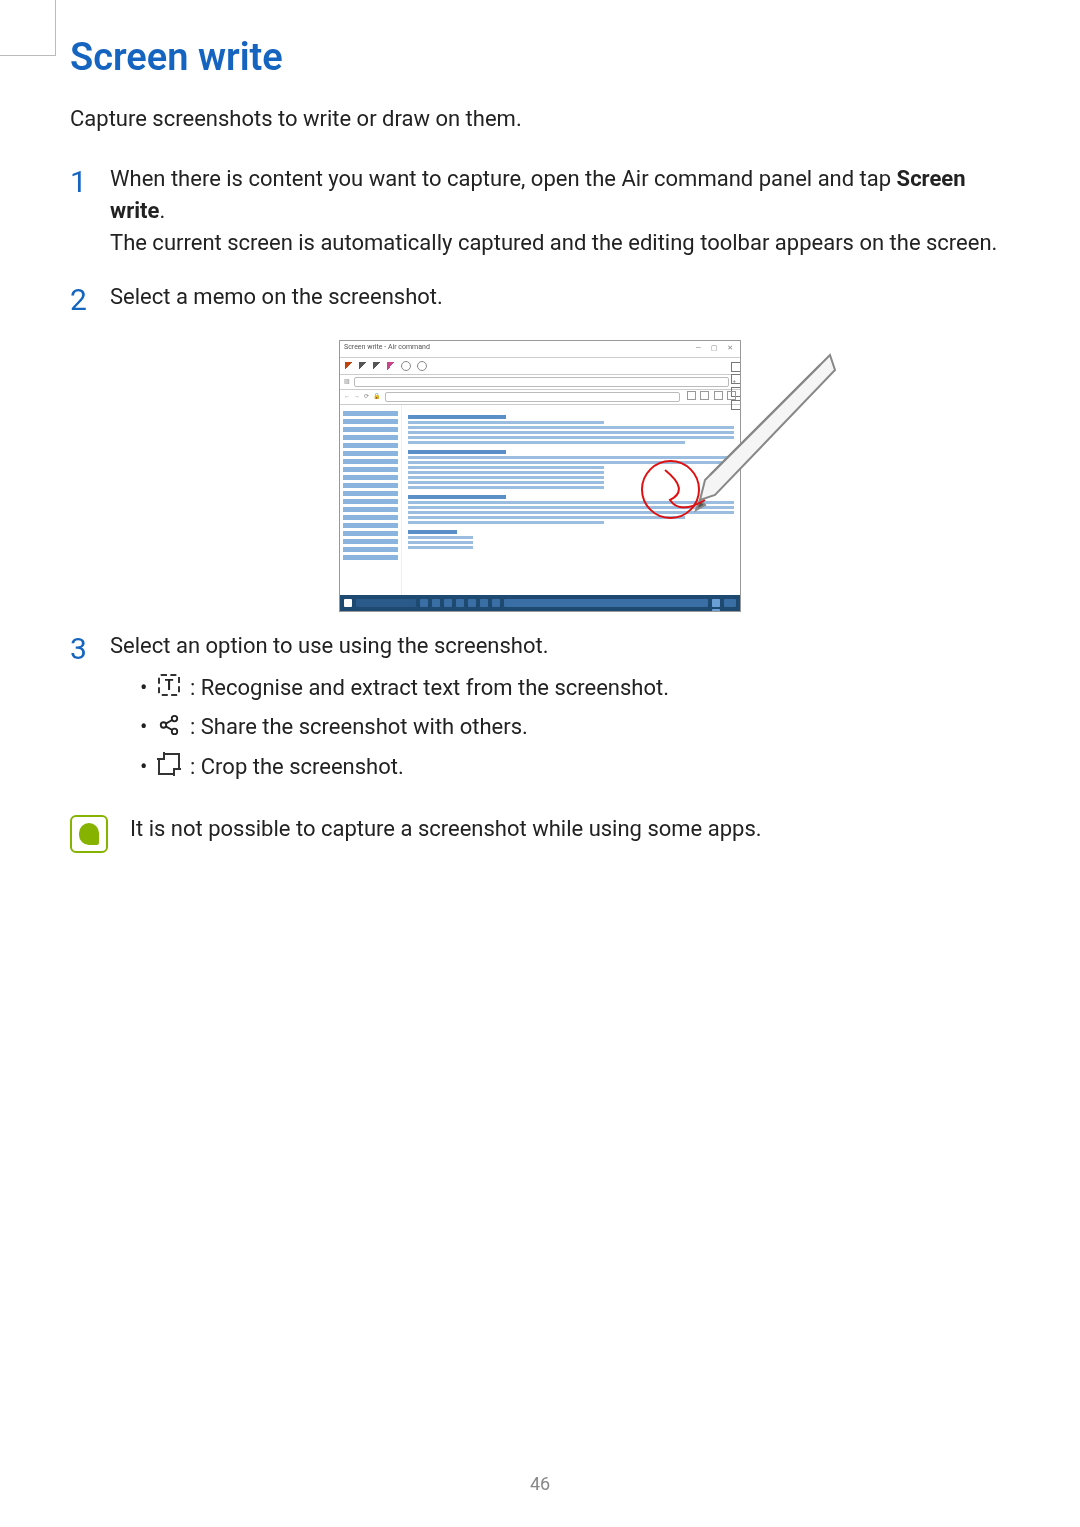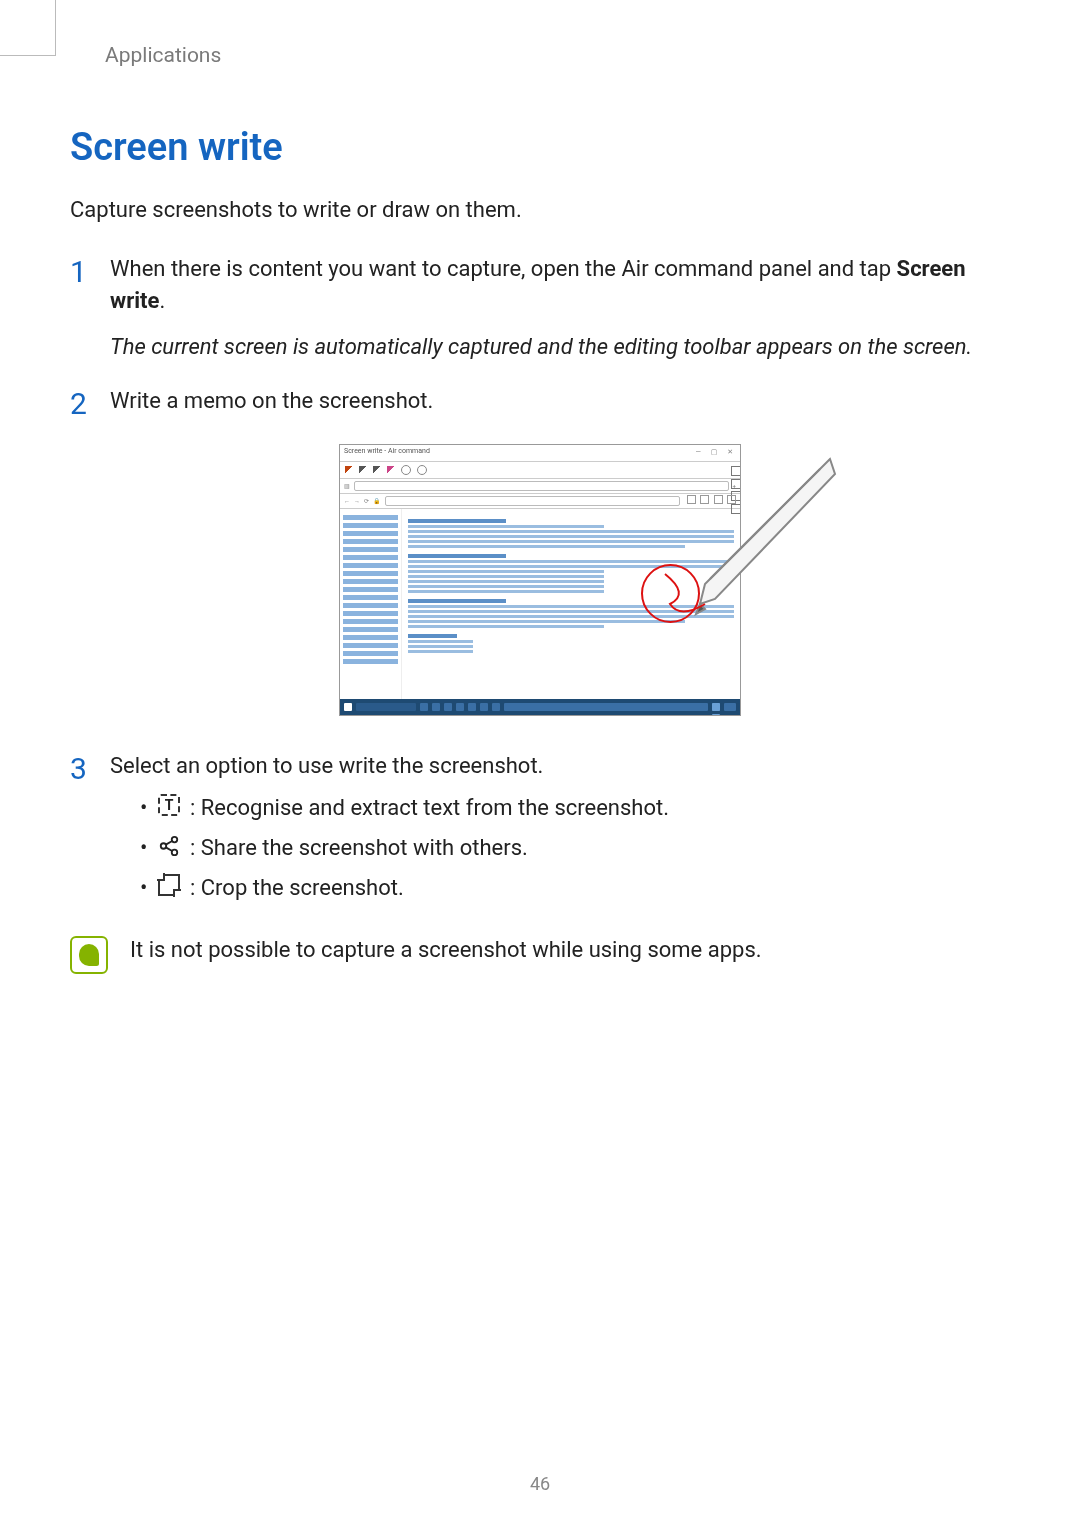--- a/index.html
+++ b/index.html
@@ -57,26 +57,25 @@
     line-height: 1.1;
     padding-top: 2px;
   }
   .step-body {
     flex: 1;
   }
   .step-body .bold {
     font-weight: 700;
   }
   .substep {
-    margin-top: 14px;
-    font-style: italic;
+    margin-top: 0;
   }
   .screenshot-wrap {
     text-align: center;
-    margin: 24px 0 34px 0;
+    margin: 24px 0 18px 0;
     position: relative;
   }
   .note-row {
     display: flex;
     align-items: flex-start;
     margin-top: 20px;
     gap: 22px;
   }
   .note-icon {
     width: 34px;
@@ -274,38 +273,37 @@
     height: 180px;
     pointer-events: none;
   }
 </style>
 </head>
 <body>
 
 <div class="page">
   <div class="top-rule"></div>
 
-  <div class="header-label">Applications</div>
 
   <h2 class="h2">Screen write</h2>
 
   <p class="intro">Capture screenshots to write or draw on them.</p>
 
   <div class="step">
     <div class="step-num">1</div>
     <div class="step-body">
       <span>When there is content you want to capture, open the Air command panel and tap </span><span class="bold">Screen write</span><span>.</span>
       <div class="substep">The current screen is automatically captured and the editing toolbar appears on the screen.</div>
     </div>
   </div>
 
   <div class="step">
     <div class="step-num">2</div>
     <div class="step-body">
-      <span>Write a memo on the screenshot.</span>
+      <span>Select a memo on the screenshot.</span>
     </div>
   </div>
 
   <div class="screenshot-wrap">
     <div class="mock">
       <div class="mock-titlebar">
         <span>Screen write - Air command</span>
         <span class="winbtns">— ▢ ✕</span>
       </div>
       <div class="mock-toolbar">
@@ -414,21 +412,21 @@
         <path d="M40 150 L36 160 L45 155 Z" fill="#555"></path>
         <line x1="160" y1="15" x2="50" y2="125"></line>
       </g>
       <path d="M45 150 Q20 165 10 150 Q30 140 5 120" stroke="#d11" stroke-width="2" fill="none"></path>
     </svg>
   </div>
 
   <div class="step">
     <div class="step-num">3</div>
     <div class="step-body">
-      <span>Select an option to use write the screenshot.</span>
+      <span>Select an option to use using the screenshot.</span>
       <ul class="bullets">
         <li>
           <span class="glyph text-recog">T</span>
           <span>: Recognise and extract text from the screenshot.</span>
         </li>
         <li>
           <span class="glyph share">
             <svg viewBox="0 0 24 24">
                 <g fill="none" stroke="#222" stroke-width="2">
                   <circle cx="6" cy="12" r="3"></circle>

